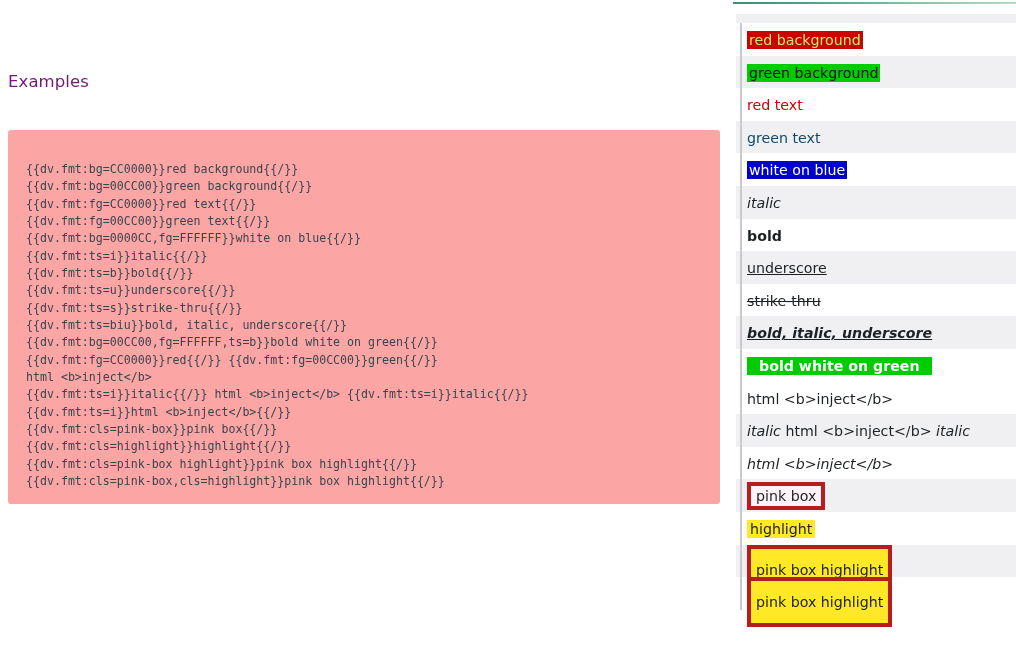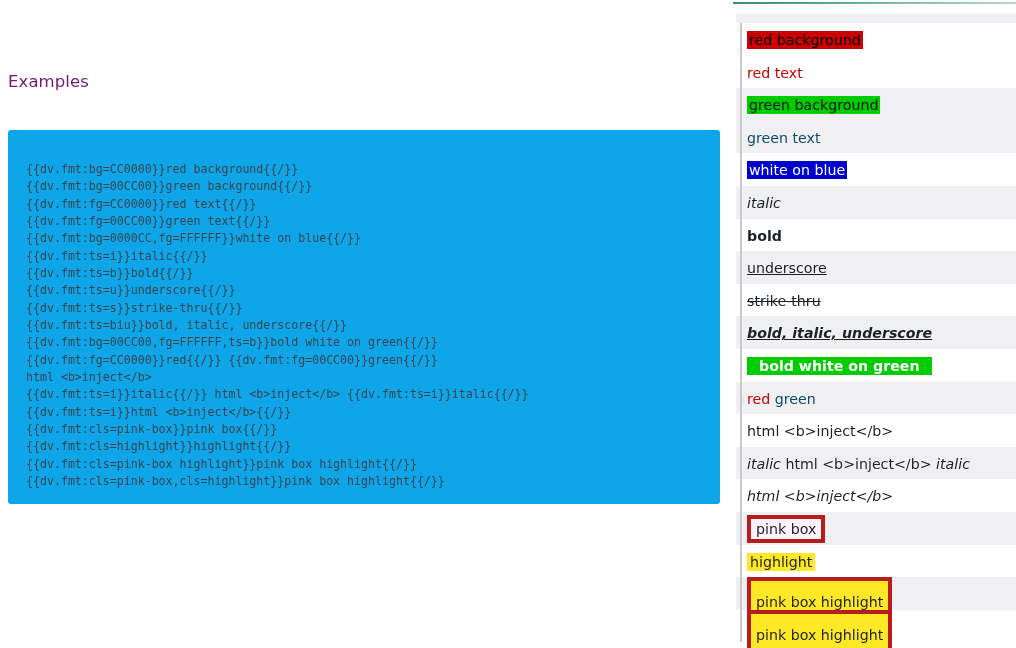--- a/index.html
+++ b/index.html
@@ -43,21 +43,21 @@
     margin: 0;
     font-family: "DejaVu Sans", sans-serif;
   }
 
   #code-block {
     position: absolute;
     left: 8px;
     top: 118px;
     width: 712px;
     padding: 14px 16px 14px 18px;
-    background: #0ea5e9;
+    background: #fca5a5;
     border-radius: 3px;
     font-family: "DejaVu Sans Mono", monospace;
     font-size: 11.6px;
     line-height: 17.35px;
     color: #38454f;
     white-space: pre;
     letter-spacing: 0px;
   }
   #code-block .code-line {
     display: block;
@@ -123,21 +123,21 @@
     left: 3px;
     top: 14px;
     width: 280px;
     height: 9px;
     background: #f0f0f2;
   }
 
   
   .fg-red    { color: #CC0000; }
   .fg-green  { color: #0c4a6e; }
-  .bg-red    { background: #CC0000; color: #000000; padding: 1px 2px; }
+  .bg-red    { background: #CC0000; color: #bef264; padding: 1px 2px; }
   .bg-green  { background: #00CC00; color: #111111; padding: 1px 2px; }
   .bg-blue   { background: #0000CC; color: #FFFFFF; padding: 1px 2px; }
   .bg-green-white-bold { background: #00CC00; color: #FFFFFF; font-weight: bold; padding: 1px 12px; }
   .ts-i { font-style: italic; }
   .ts-b { font-weight: bold; }
   .ts-u { text-decoration: underline; }
   .ts-s { text-decoration: line-through; }
   .ts-biu { font-weight: bold; font-style: italic; text-decoration: underline; }
   .cls-pink-box {
     border: 4px solid #b91c1c;
@@ -170,32 +170,32 @@
     <div id="top-rule"></div>
     <div id="lead-stripe"></div>
 
     <div id="preview-list">
 
       <div class="prow" style="margin-top:9px;">
         <span class="bar"></span>
         <span class="rowtext bg-red">red background</span>
       </div>
 
+      <div class="prow stripe">
+        <span class="bar"></span>
+        <span class="rowtext bg-green">green background</span>
+      </div>
+
       <div class="prow">
         <span class="bar"></span>
         <span class="rowtext fg-red">red text</span>
       </div>
 
       <div class="prow stripe">
         <span class="bar"></span>
-        <span class="rowtext bg-green">green background</span>
-      </div>
-
-      <div class="prow stripe">
-        <span class="bar"></span>
         <span class="rowtext fg-green">green text</span>
       </div>
 
       <div class="prow">
         <span class="bar"></span>
         <span class="rowtext bg-blue">white on blue</span>
       </div>
 
       <div class="prow stripe">
         <span class="bar"></span>
@@ -220,24 +220,20 @@
       <div class="prow stripe">
         <span class="bar"></span>
         <span class="rowtext ts-biu">bold, italic, underscore</span>
       </div>
 
       <div class="prow">
         <span class="bar"></span>
         <span class="rowtext bg-green-white-bold">bold white on green</span>
       </div>
 
-      <div class="prow stripe">
-        <span class="bar"></span>
-        <span class="rowtext"><span class="fg-red">red</span> <span class="fg-green">green</span></span>
-      </div>
 
       <div class="prow">
         <span class="bar"></span>
         <span class="rowtext">html &lt;b&gt;inject&lt;/b&gt;</span>
       </div>
 
       <div class="prow stripe">
         <span class="bar"></span>
         <span class="rowtext"><span class="ts-i">italic</span> <span>html &lt;b&gt;inject&lt;/b&gt;</span> <span class="ts-i">italic</span></span>
       </div>

